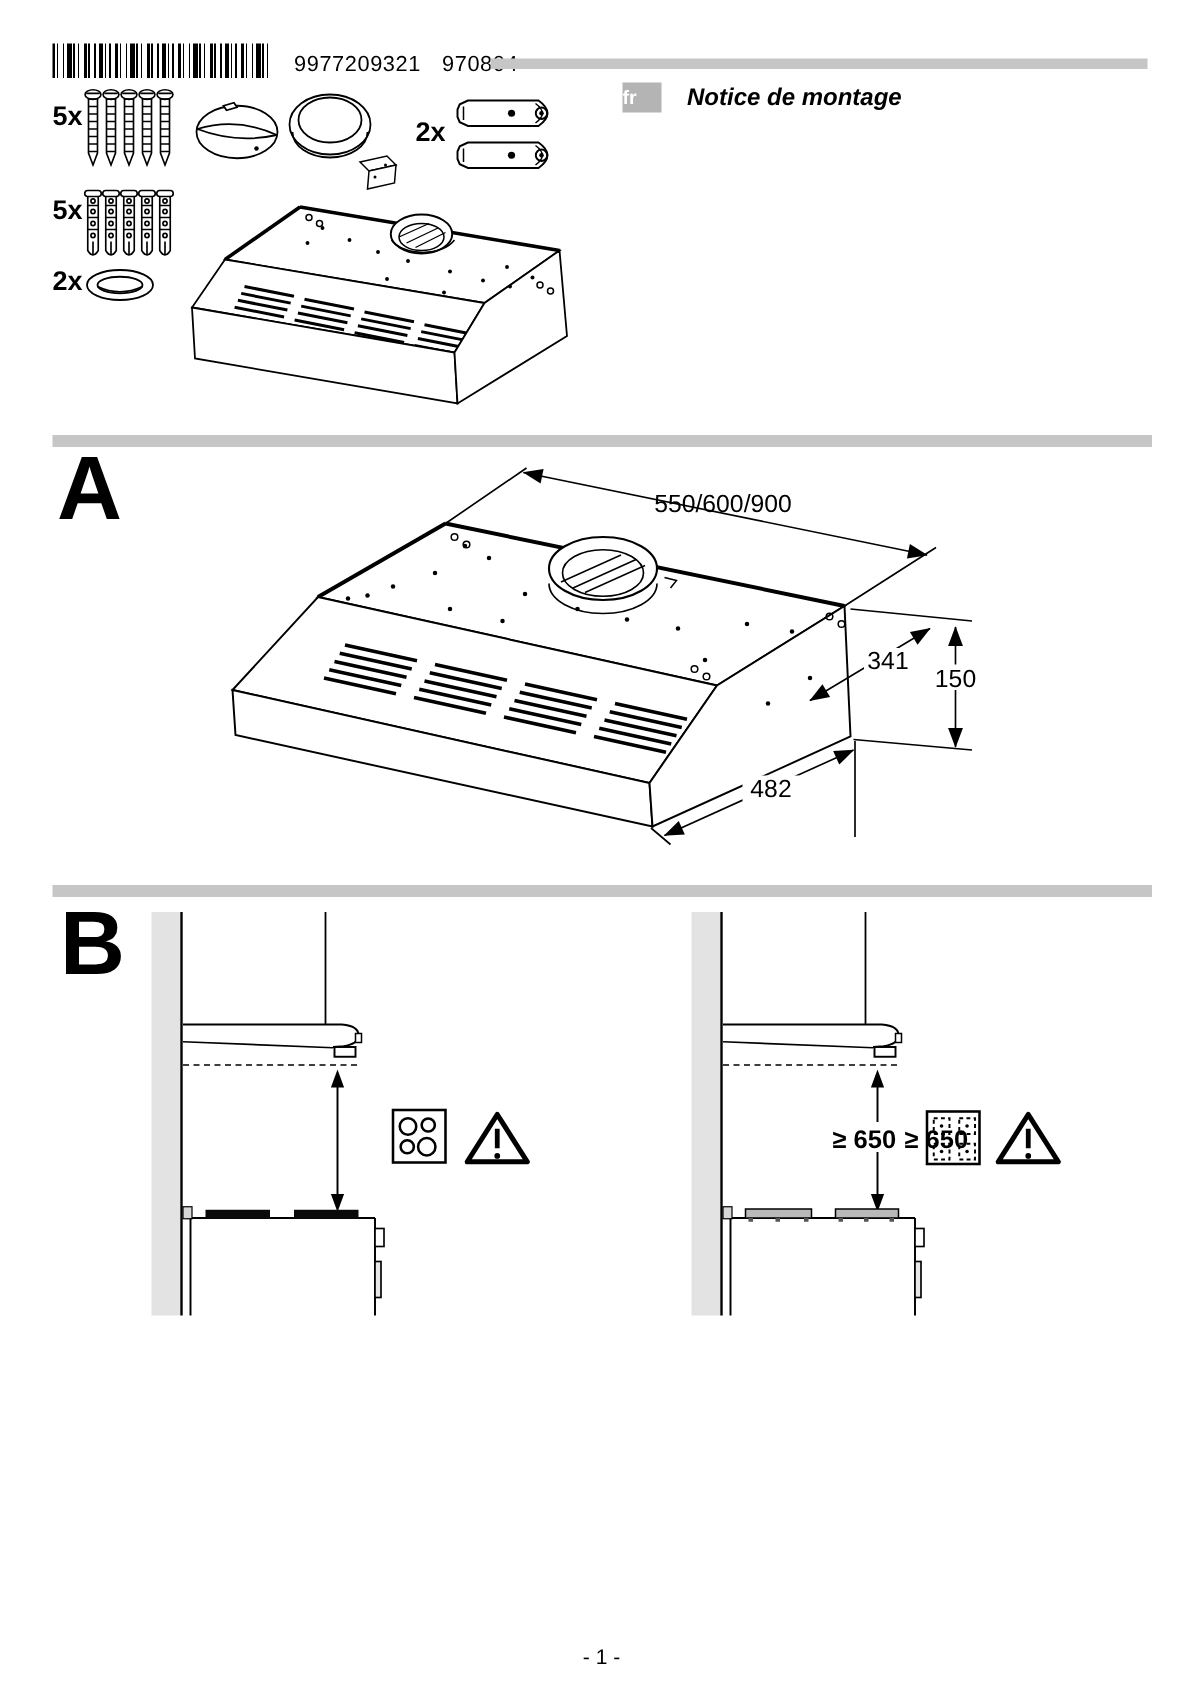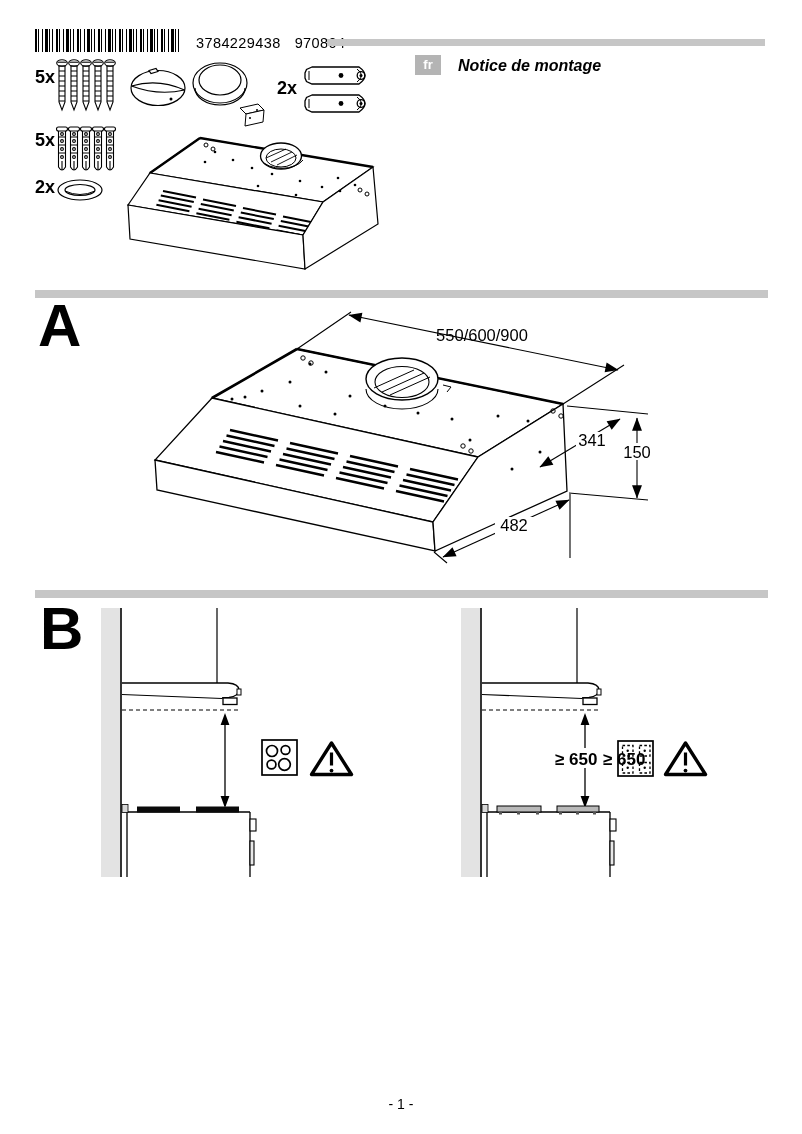--- a/index.html
+++ b/index.html
@@ -4,37 +4,37 @@
 <style>
   html,body{margin:0;padding:0;background:#fff;}
   .page{position:relative;width:802px;height:1134px;background:#fff;overflow:hidden;
         font-family:"Liberation Sans", sans-serif;color:#000;}
   .barcode{position:absolute;left:35px;top:29px;width:146px;height:23px;
     background-image:repeating-linear-gradient(90deg,#000 0 2px,#fff 2px 3px,#000 3px 4px,#fff 4px 7px,#000 7px 8px,#fff 8px 10px,#000 10px 13px,#fff 13px 14px,#000 14px 15px,#fff 15px 17px,#000 17px 18px,#fff 18px 21px);}
   .codes{position:absolute;left:196px;top:35px;font-size:14.5px;letter-spacing:.4px;}
   .codes span{margin-right:14px;}
   .topbar{position:absolute;left:327px;top:39px;width:438px;height:7px;background:#c6c6c6;}
   .fr-tag{position:absolute;left:415px;top:55px;width:26px;height:20px;background:#b4b4b4;
-    color:#fff;font-size:13px;font-weight:bold;text-align:center;line-height:20px;}
+    color:#fff;font-size:13px;font-weight:bold;text-align:left;line-height:20px;}
   .doc-title{position:absolute;left:458px;top:57px;font-size:16px;font-weight:bold;font-style:italic;}
   .qty{position:absolute;font-size:18px;font-weight:bold;}
   .divider{position:absolute;left:35px;width:733px;height:8px;background:#c6c6c6;}
   .letter{position:absolute;font-size:60px;font-weight:bold;line-height:1;}
   .footer{position:absolute;left:0;top:1096px;width:100%;text-align:center;font-size:14px;}
   svg{position:absolute;font-family:inherit;}
   svg text{font-family:inherit;}
 </style>
 </head>
 <body>
 
 <div class="page">
 
   <div class="barcode"></div>
   <div class="codes">
-    <span>3784229438</span><span>970804</span>
+    <span>9977209321</span><span>970804</span>
   </div>
   <div class="topbar"></div>
   <div class="fr-tag">fr</div>
   <div class="doc-title">Notice de montage</div>
 
   <div class="qty" style="left:35px;top:67px;">5x</div>
   <div class="qty" style="left:35px;top:130px;">5x</div>
   <div class="qty" style="left:35px;top:177px;">2x</div>
   <div class="qty" style="left:277px;top:78px;">2x</div>
 

